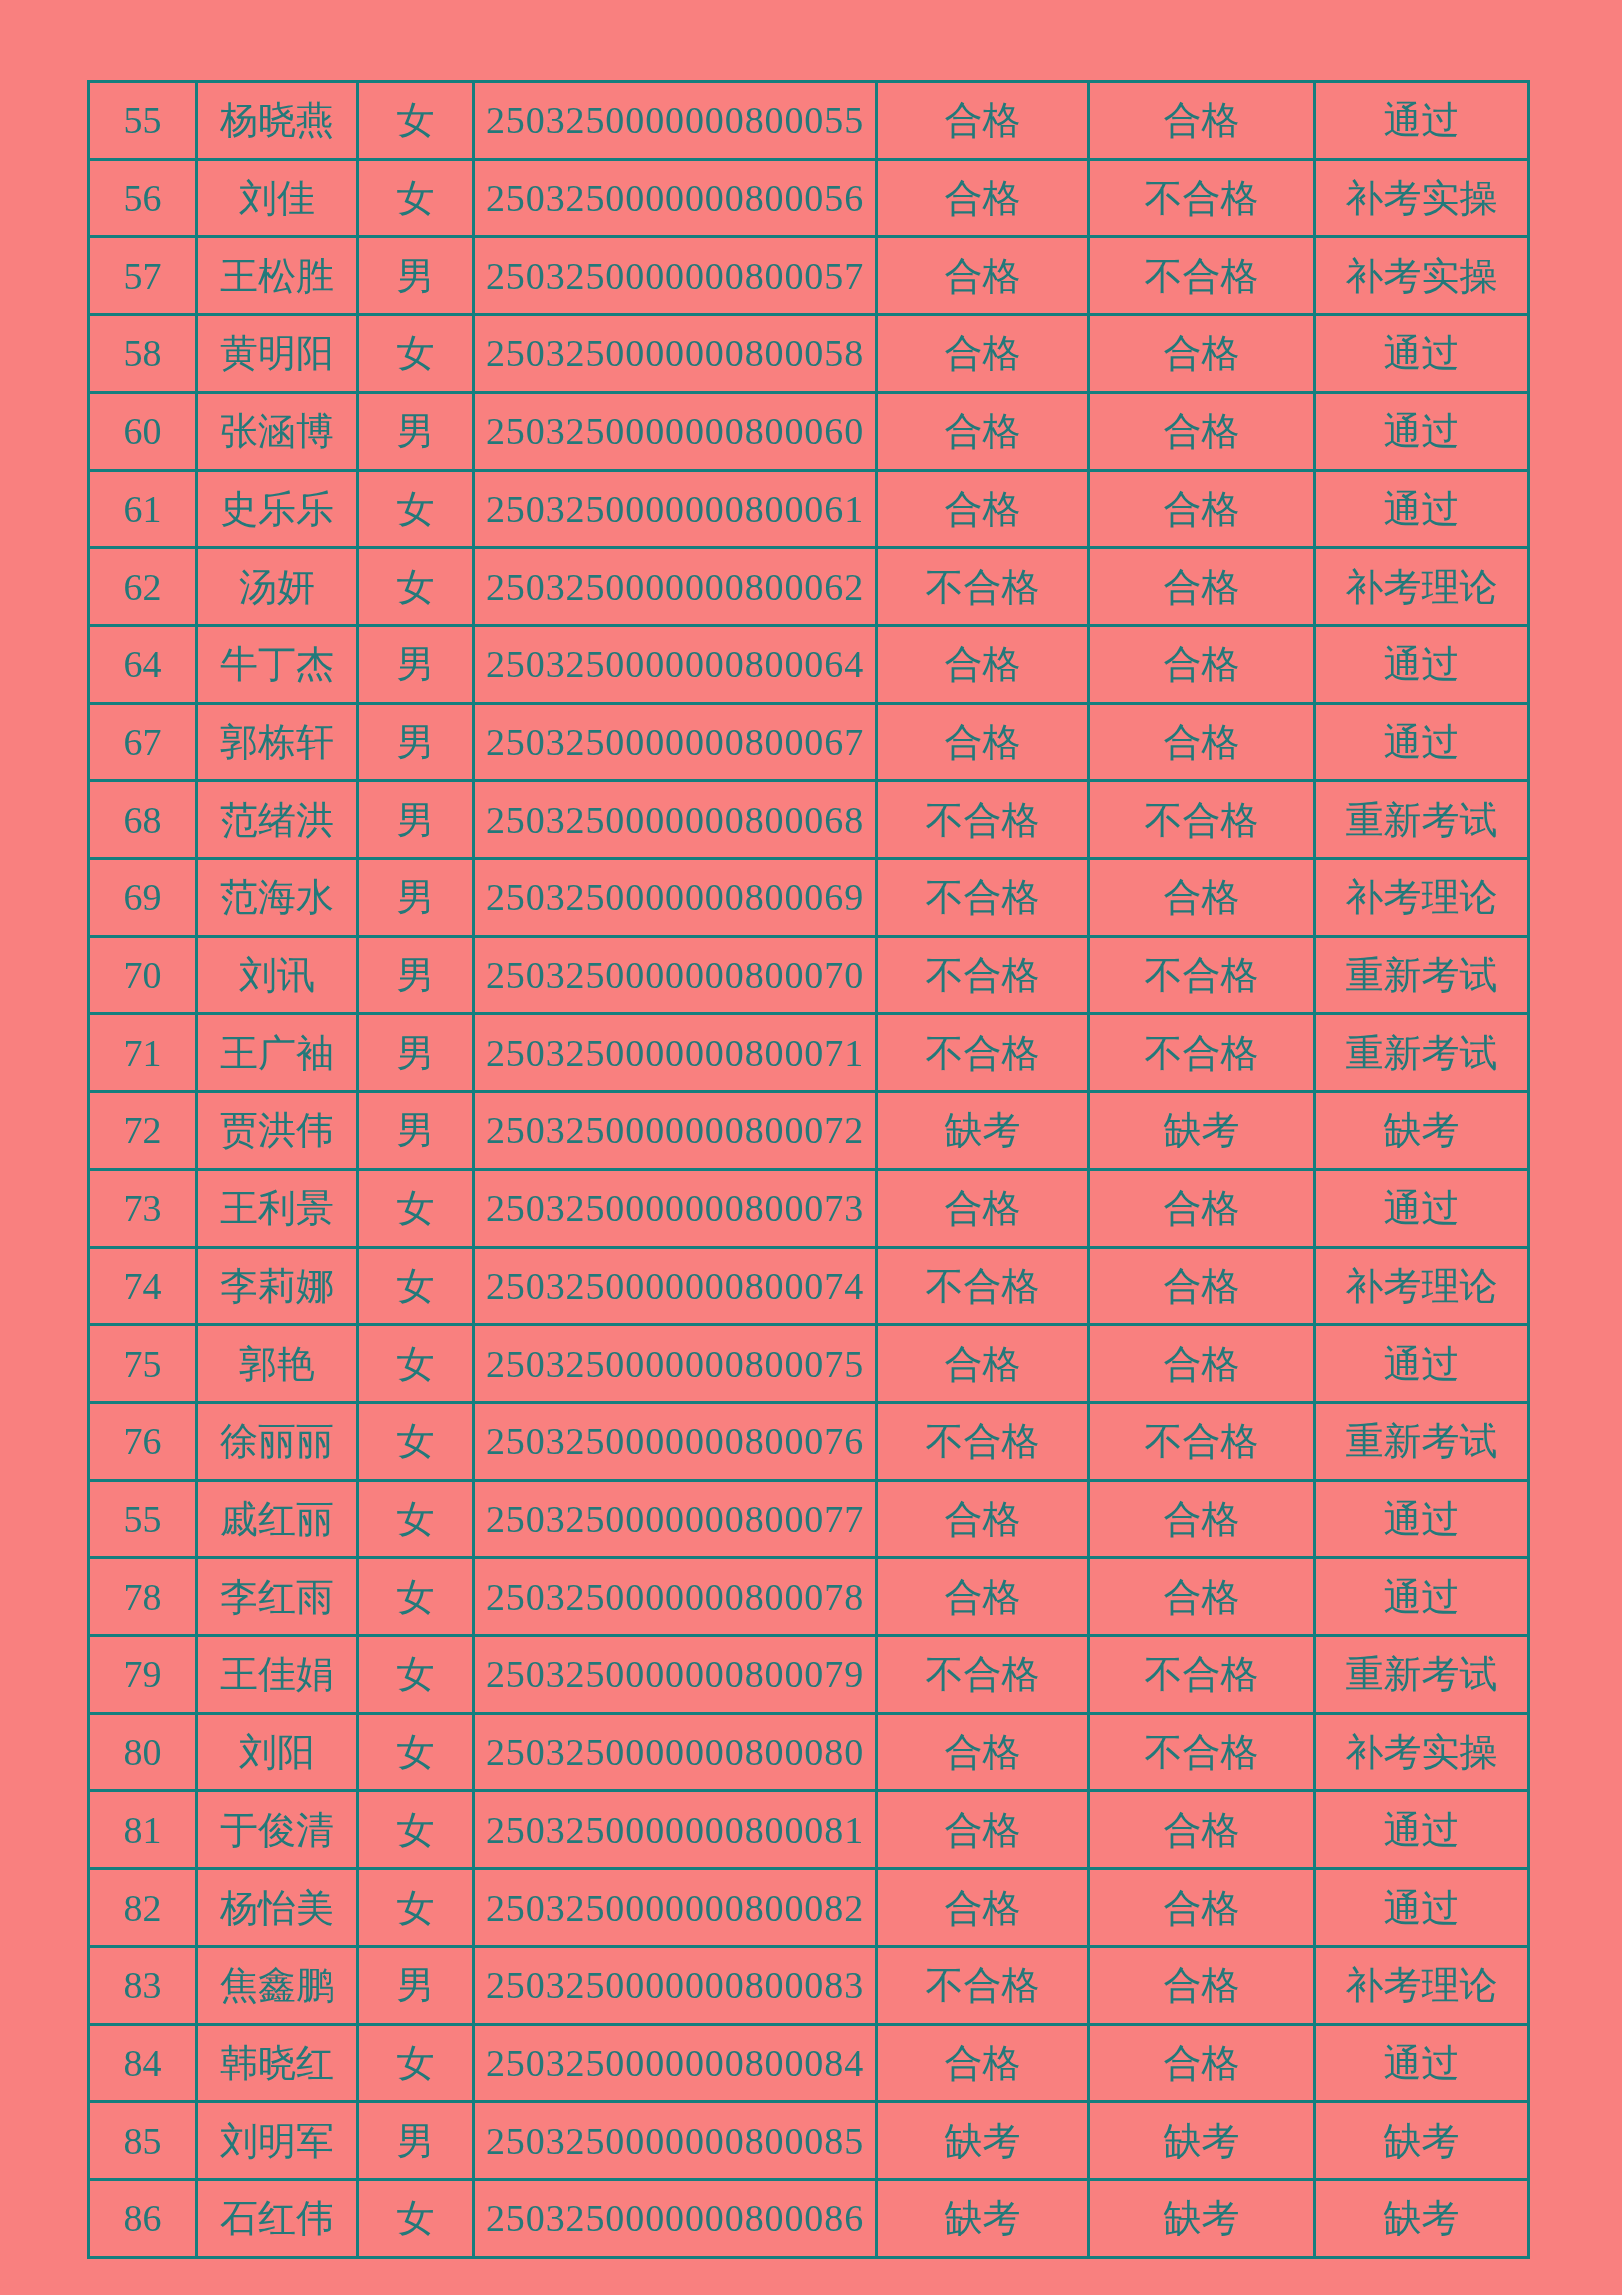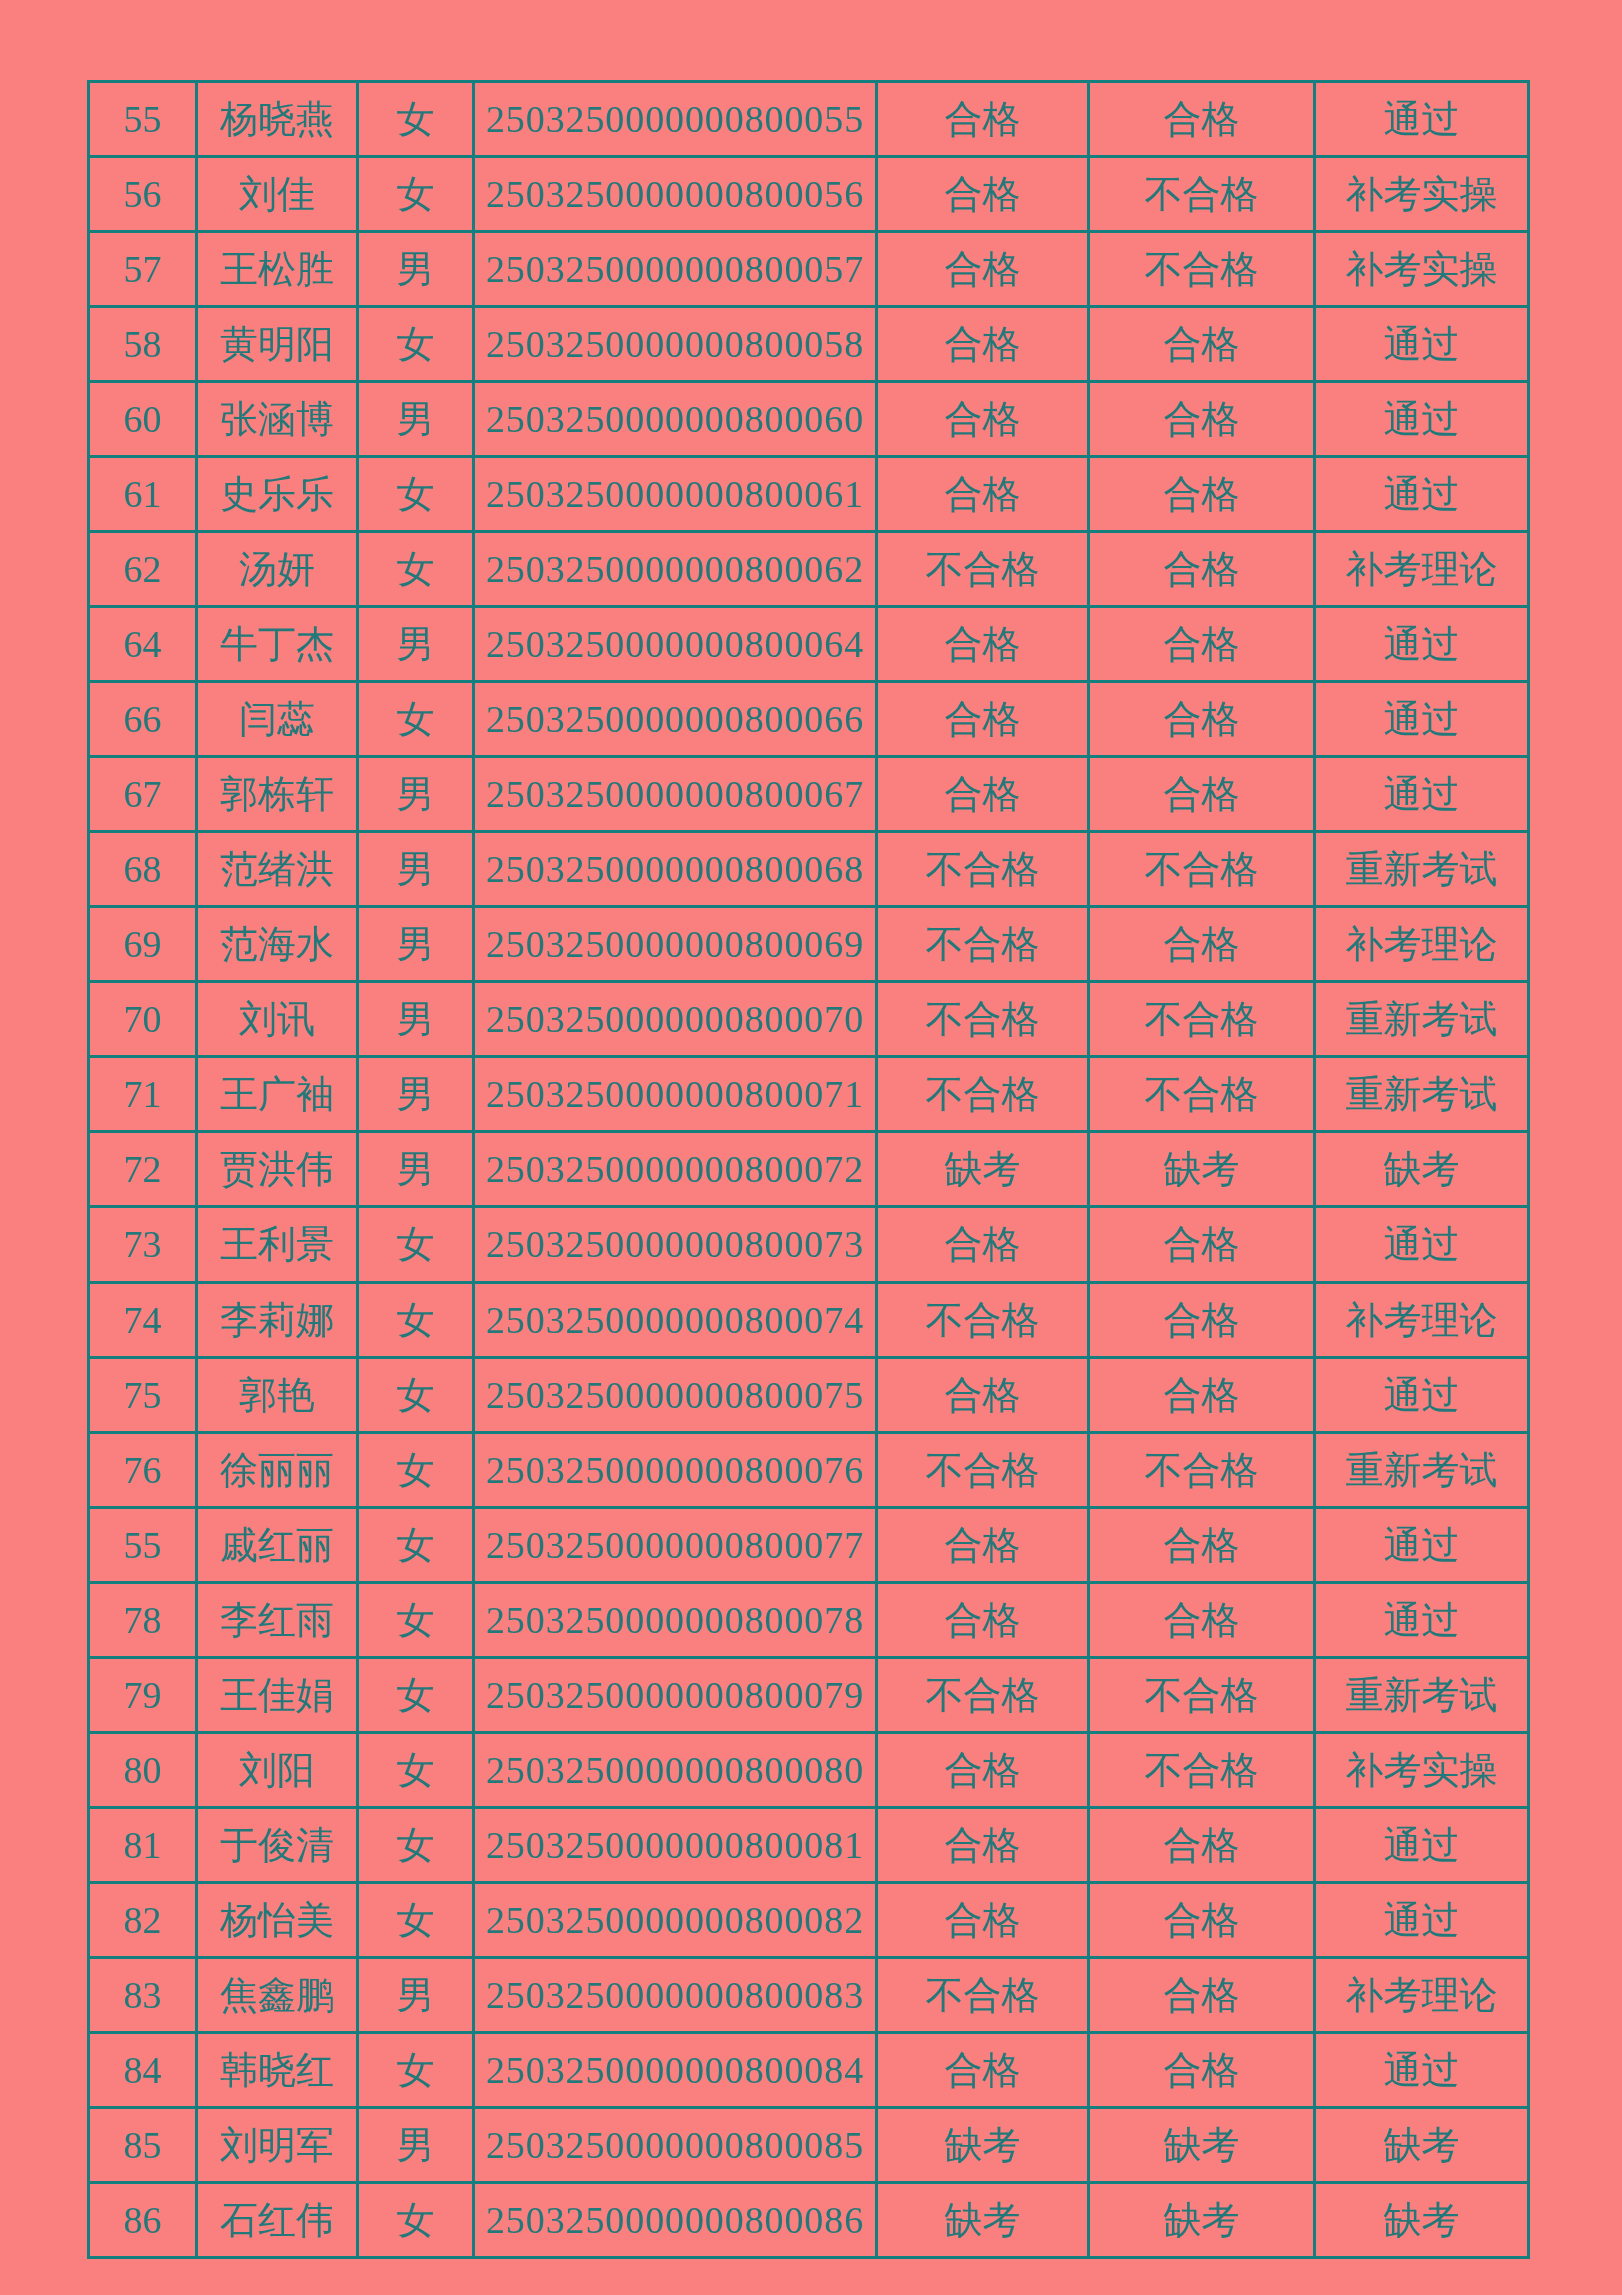--- a/index.html
+++ b/index.html
@@ -135,29 +135,20 @@
     <td class="c-serial">64</td>
     <td class="c-name">牛丁杰</td>
     <td class="c-gender">男</td>
     <td class="c-exam">2503250000000800064</td>
     <td class="c-theory">合格</td>
     <td class="c-practical">合格</td>
     <td class="c-overall">通过</td>
   </tr>
 
 
-  <tr>
-    <td class="c-serial">66</td>
-    <td class="c-name">闫蕊</td>
-    <td class="c-gender">女</td>
-    <td class="c-exam">2503250000000800066</td>
-    <td class="c-theory">合格</td>
-    <td class="c-practical">合格</td>
-    <td class="c-overall">通过</td>
-  </tr>
 
   <tr>
     <td class="c-serial">67</td>
     <td class="c-name">郭栋轩</td>
     <td class="c-gender">男</td>
     <td class="c-exam">2503250000000800067</td>
     <td class="c-theory">合格</td>
     <td class="c-practical">合格</td>
     <td class="c-overall">通过</td>
   </tr>

